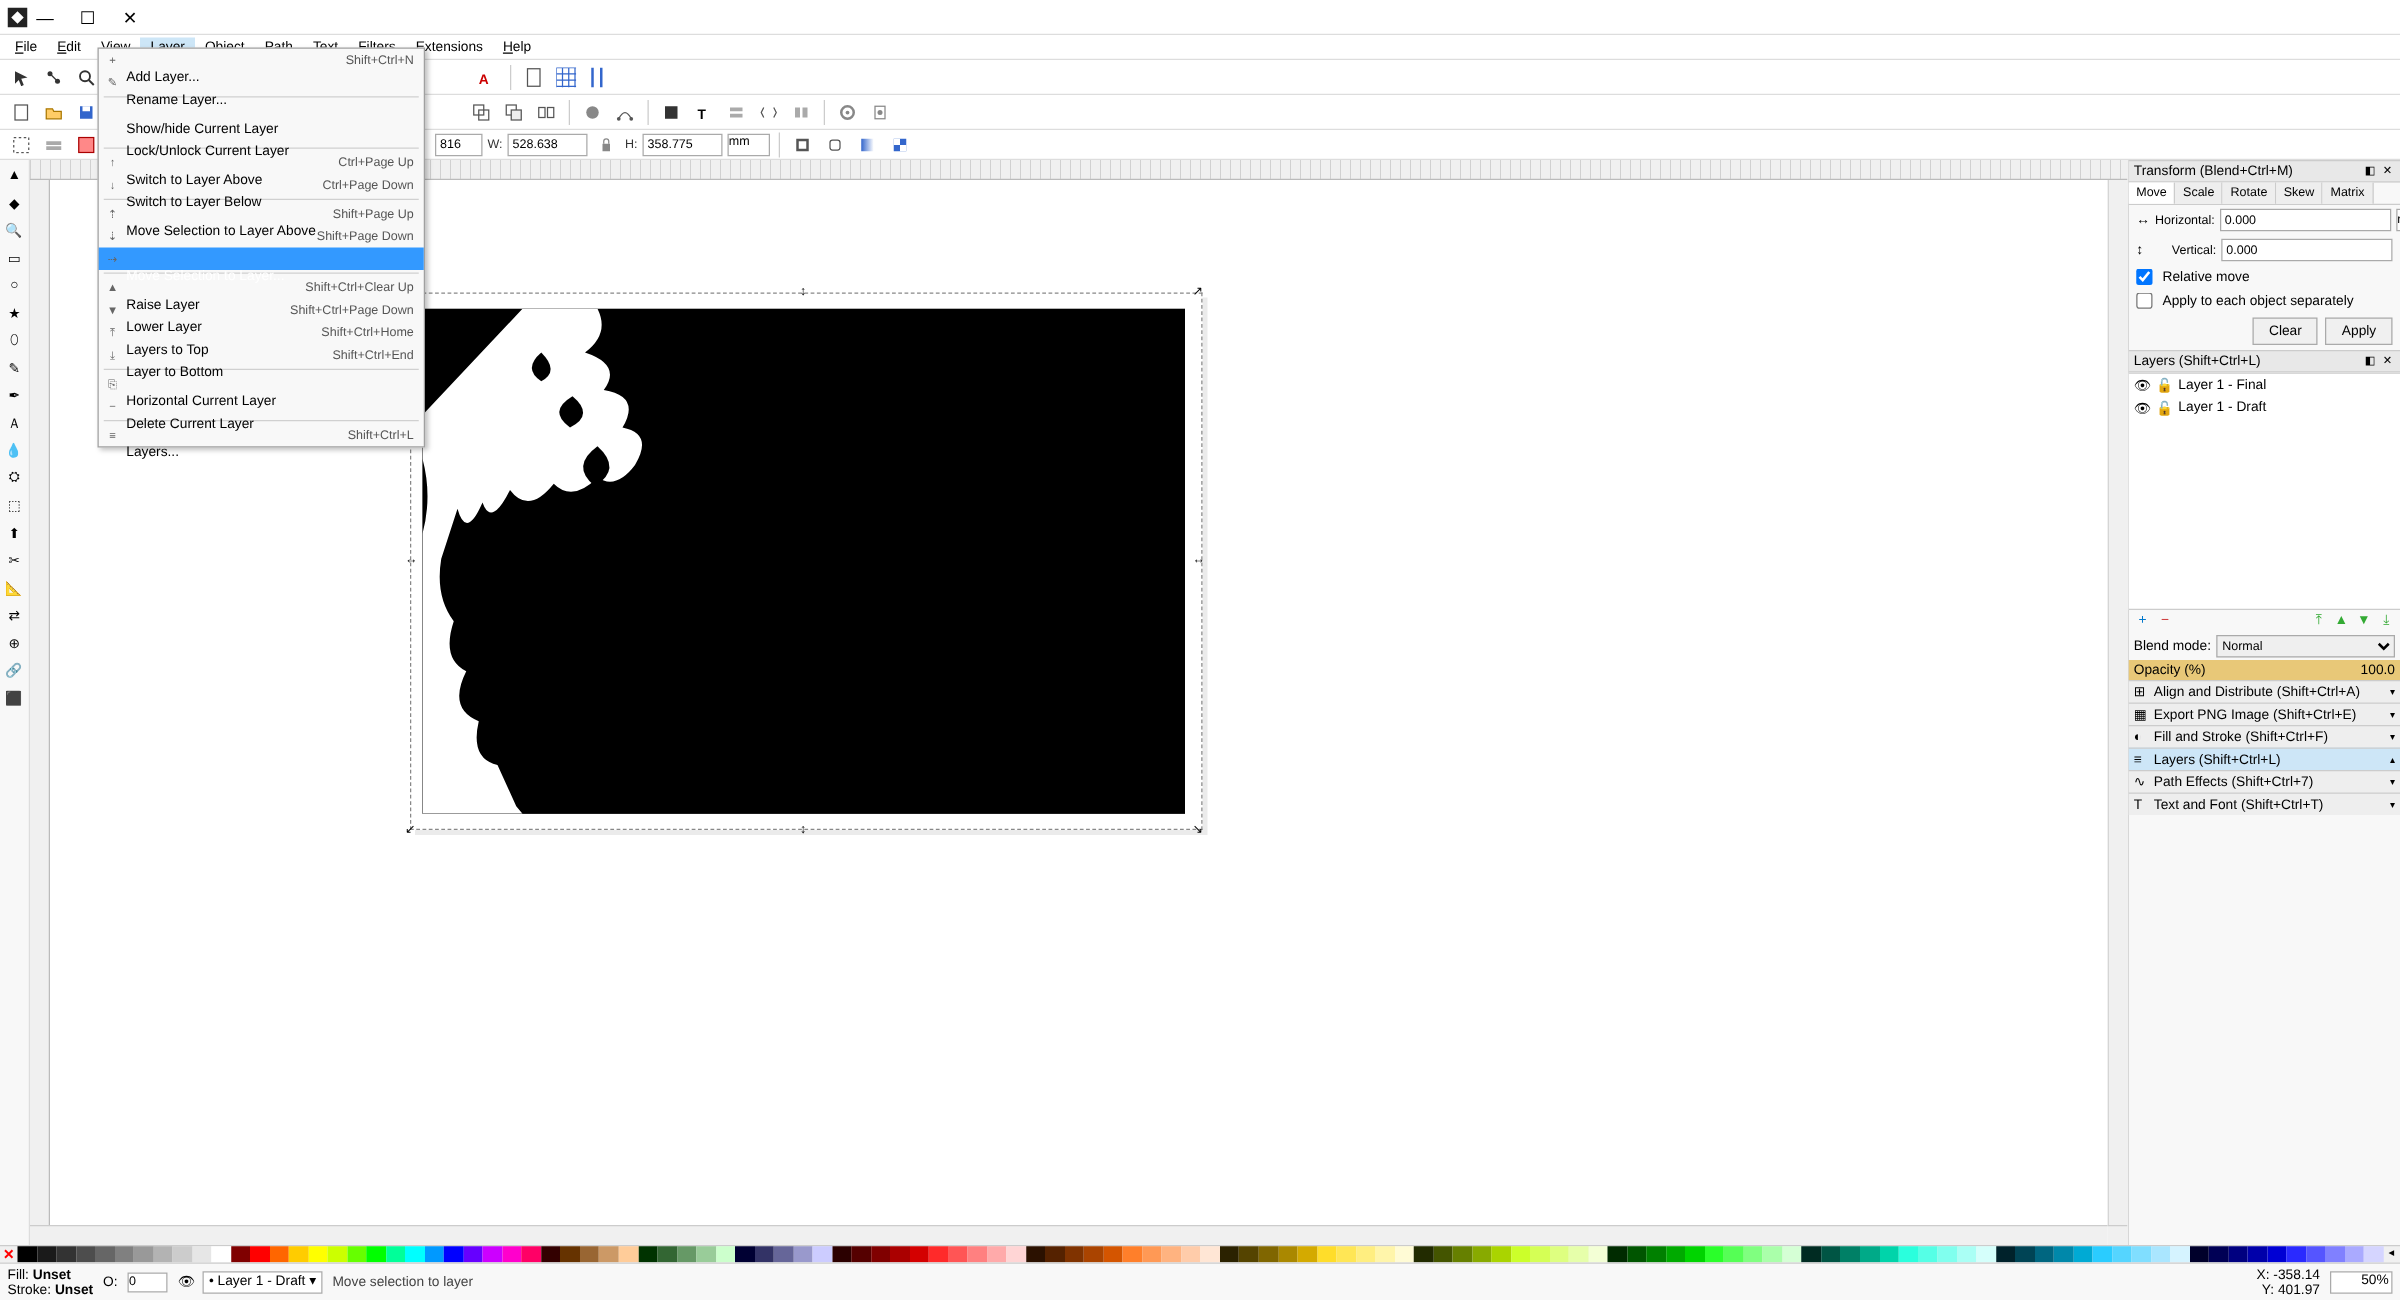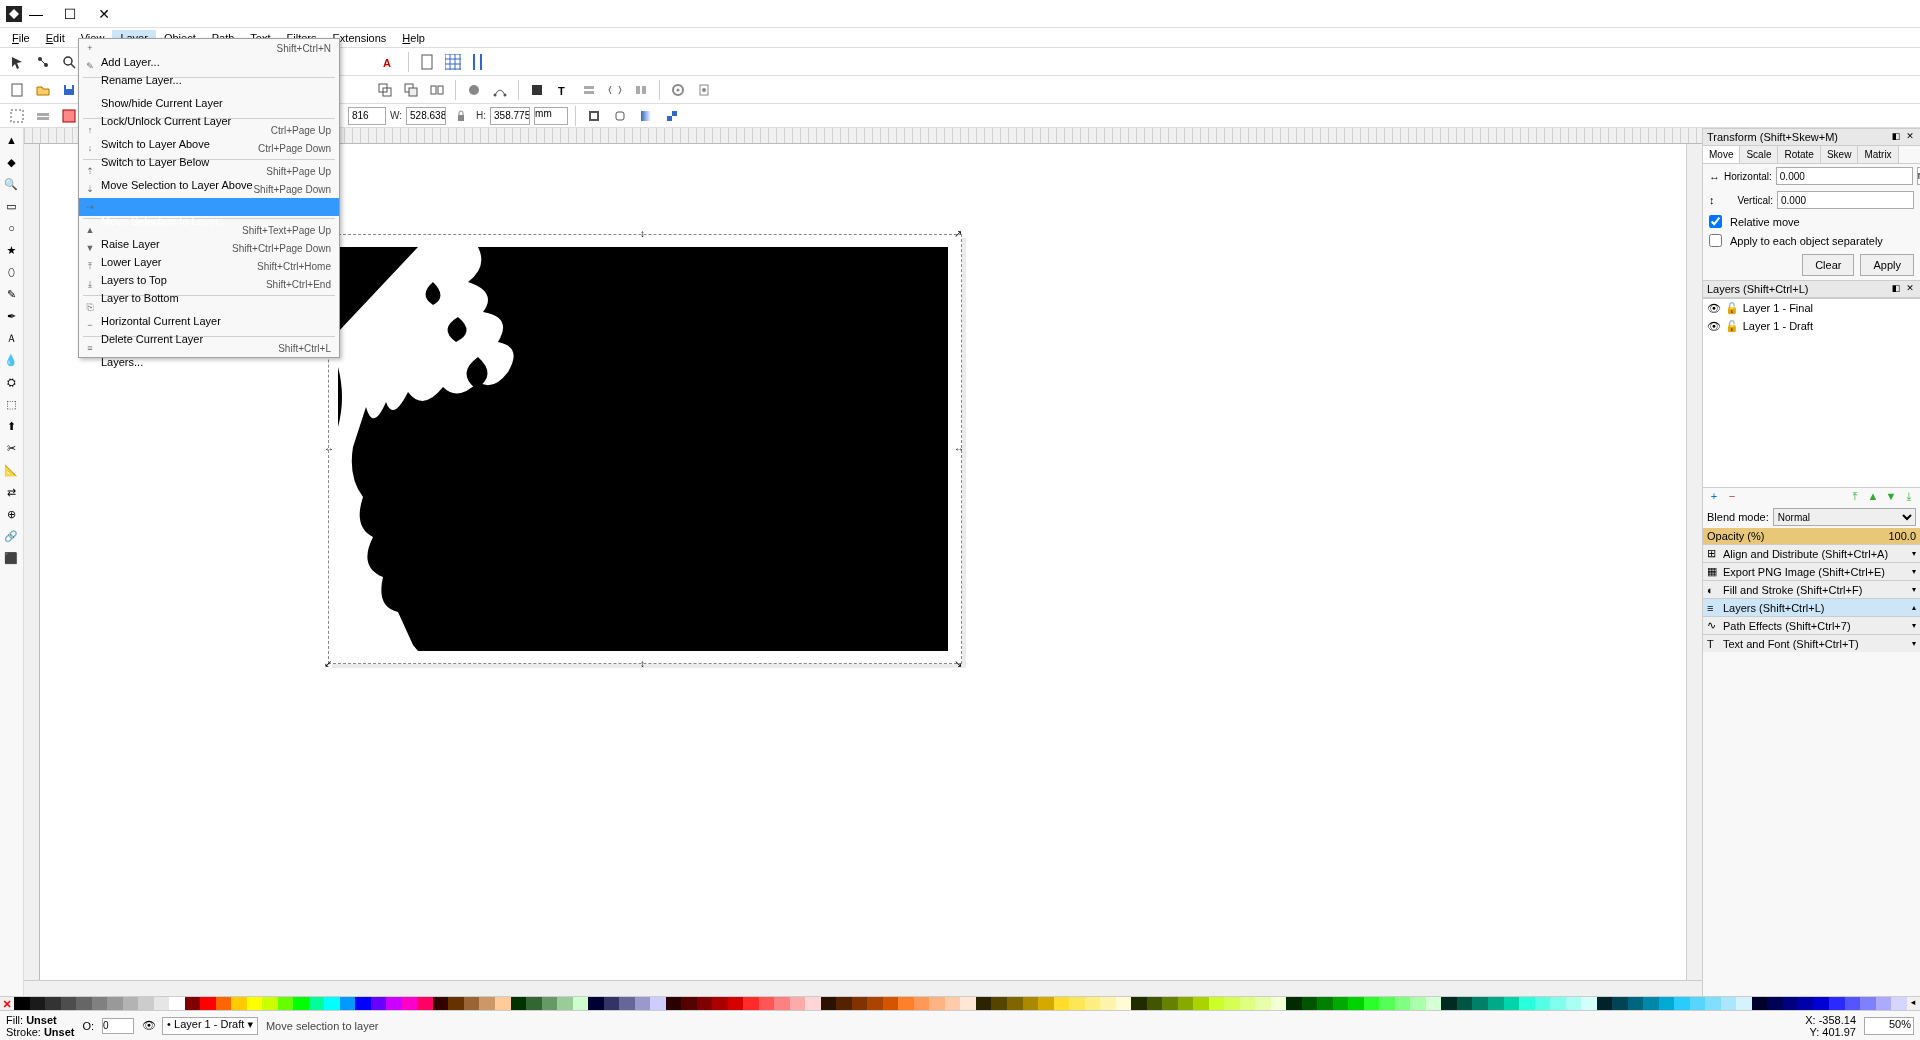--- a/index.html
+++ b/index.html
@@ -17,21 +17,21 @@
 .dropdown .dd-row.hover { background: #3399ff; color: #fff; }
 .dropdown .dd-sep { height: 1px; background: #d0d0d0; margin: 2px 4px; }
 .dropdown .dd-icon { position: absolute; left: 4px; width: 14px; text-align: center; color: #666; font-size: 9px; }
 .dropdown .dd-label { flex: 1; margin-top: 28px; }
 .dropdown .dd-shortcut { color: #555; font-size: 10px; }
 .dropdown .dd-row.hover .dd-shortcut { color: #fff; }
 .toolbar-row { height: 28px; background: #fff; display: flex; align-items: center; border-bottom: 1px solid #ddd; padding: 0 6px; gap: 4px; }
 .tool-btn { width: 22px; height: 22px; display: flex; align-items: center; justify-content: center; cursor: pointer; border: 1px solid transparent; }
 .tool-sep { width: 1px; height: 20px; background: #ccc; margin: 0 3px; }
 .options-row { height: 24px; background: #fff; display: flex; align-items: center; border-bottom: 1px solid #ddd; padding: 0 6px; gap: 4px; }
-.options-row .num-input { width: 40px; height: 18px; border: 1px solid #aaa; font-size: 10px; padding-left: 3px; }
+.options-row .num-input { width: 64px; height: 18px; border: 1px solid #aaa; font-size: 10px; padding-left: 3px; }
 .options-row .lbl { font-size: 10px; color: #333; }
 .options-row .unit-sel { width: 34px; height: 18px; border: 1px solid #aaa; font-size: 10px; background:#fff; }
 .main-area { flex: 1; display: flex; min-height: 0; }
 .left-toolbox { width: 24px; background: #f8f8f8; border-right: 1px solid #ddd; display: flex; flex-direction: column; align-items: center; padding-top: 2px; gap: 2px; }
 .left-toolbox .tb { width: 20px; height: 20px; display:flex; align-items:center; justify-content:center; cursor:pointer; }
 .canvas-wrap { flex: 1; position: relative; background: #fff; overflow: hidden; display:flex; flex-direction:column; }
 .ruler-h { height: 16px; background: #f0f0f0; border-bottom: 1px solid #bbb; position:relative; }
 .ruler-v { width: 16px; background: #f0f0f0; border-right: 1px solid #bbb; }
 .canvas-inner { flex:1; display:flex; }
 .canvas-view { flex:1; position:relative; background:#fff; }
@@ -157,21 +157,21 @@
     </div>
     <div class="dd-row hover">
       <span class="dd-icon">⇢</span>
       <span class="dd-label">Move Selection to Layer...</span>
       <span class="dd-shortcut"></span>
     </div>
     <div class="dd-sep"></div>
     <div class="dd-row">
       <span class="dd-icon">▲</span>
       <span class="dd-label">Raise Layer</span>
-      <span class="dd-shortcut">Shift+Text+Page Up</span>
+      <span class="dd-shortcut">Shift+Ctrl+Clear Up</span>
     </div>
     <div class="dd-row">
       <span class="dd-icon">▼</span>
       <span class="dd-label">Lower Layer</span>
       <span class="dd-shortcut">Shift+Ctrl+Page Down</span>
     </div>
     <div class="dd-row">
       <span class="dd-icon">⤒</span>
       <span class="dd-label">Layers to Top</span>
       <span class="dd-shortcut">Shift+Ctrl+Home</span>
@@ -457,21 +457,21 @@
     </div>
     <div class="hscroll-row">
       <div style="width:16px;background:#f0f0f0;border-top:1px solid #ccc"></div>
       <div class="hscroll"></div>
       <div style="width:16px;background:#f0f0f0;border-top:1px solid #ccc"></div>
     </div>
   </div>
 
   <div class="right-panel">
     <div class="panel-header">
-      <span>Transform (Shift+Skew+M)</span>
+      <span>Transform (Blend+Ctrl+M)</span>
       <span class="spacer"></span>
       <span class="hicon">◧</span>
       <span class="hicon">✕</span>
     </div>
     <div class="tabs-row" id="transform-tabs">
         <span class="tab active">Move</span>
         <span class="tab">Scale</span>
         <span class="tab">Rotate</span>
         <span class="tab">Skew</span>
         <span class="tab">Matrix</span>

